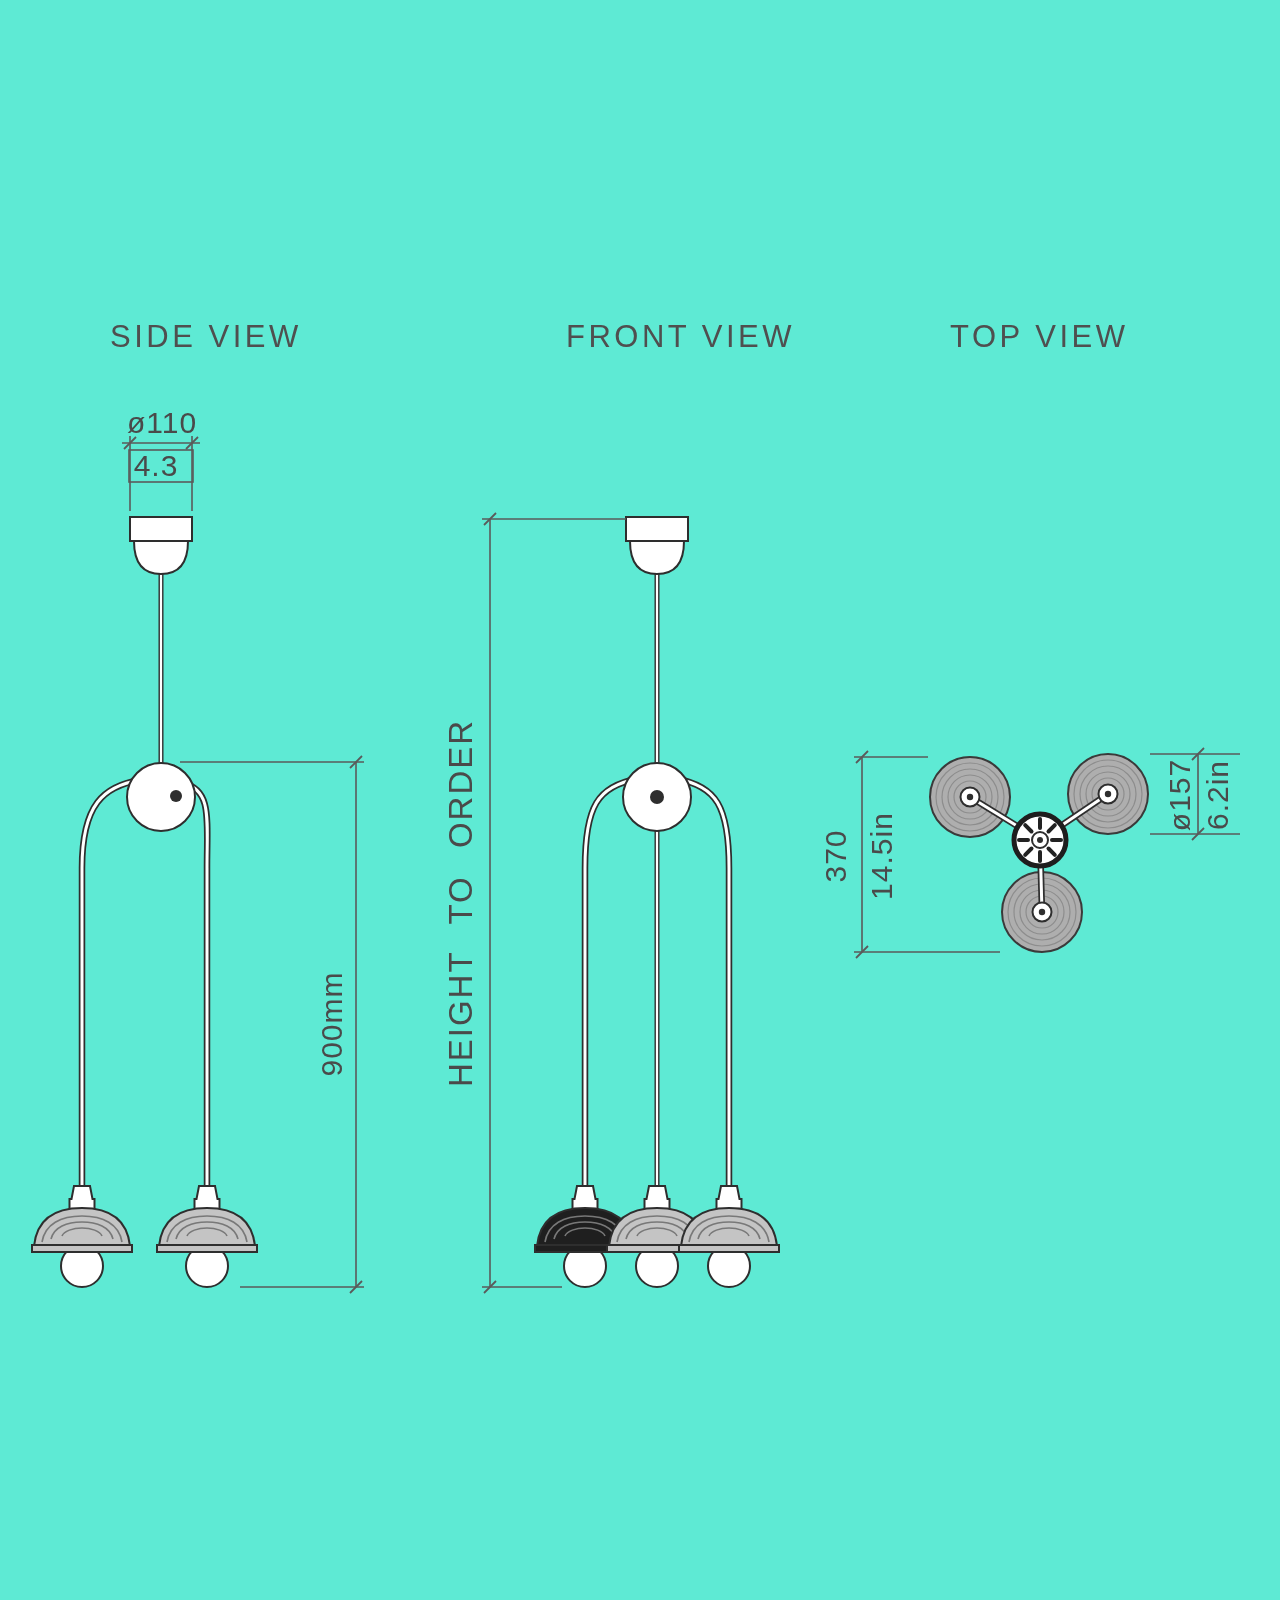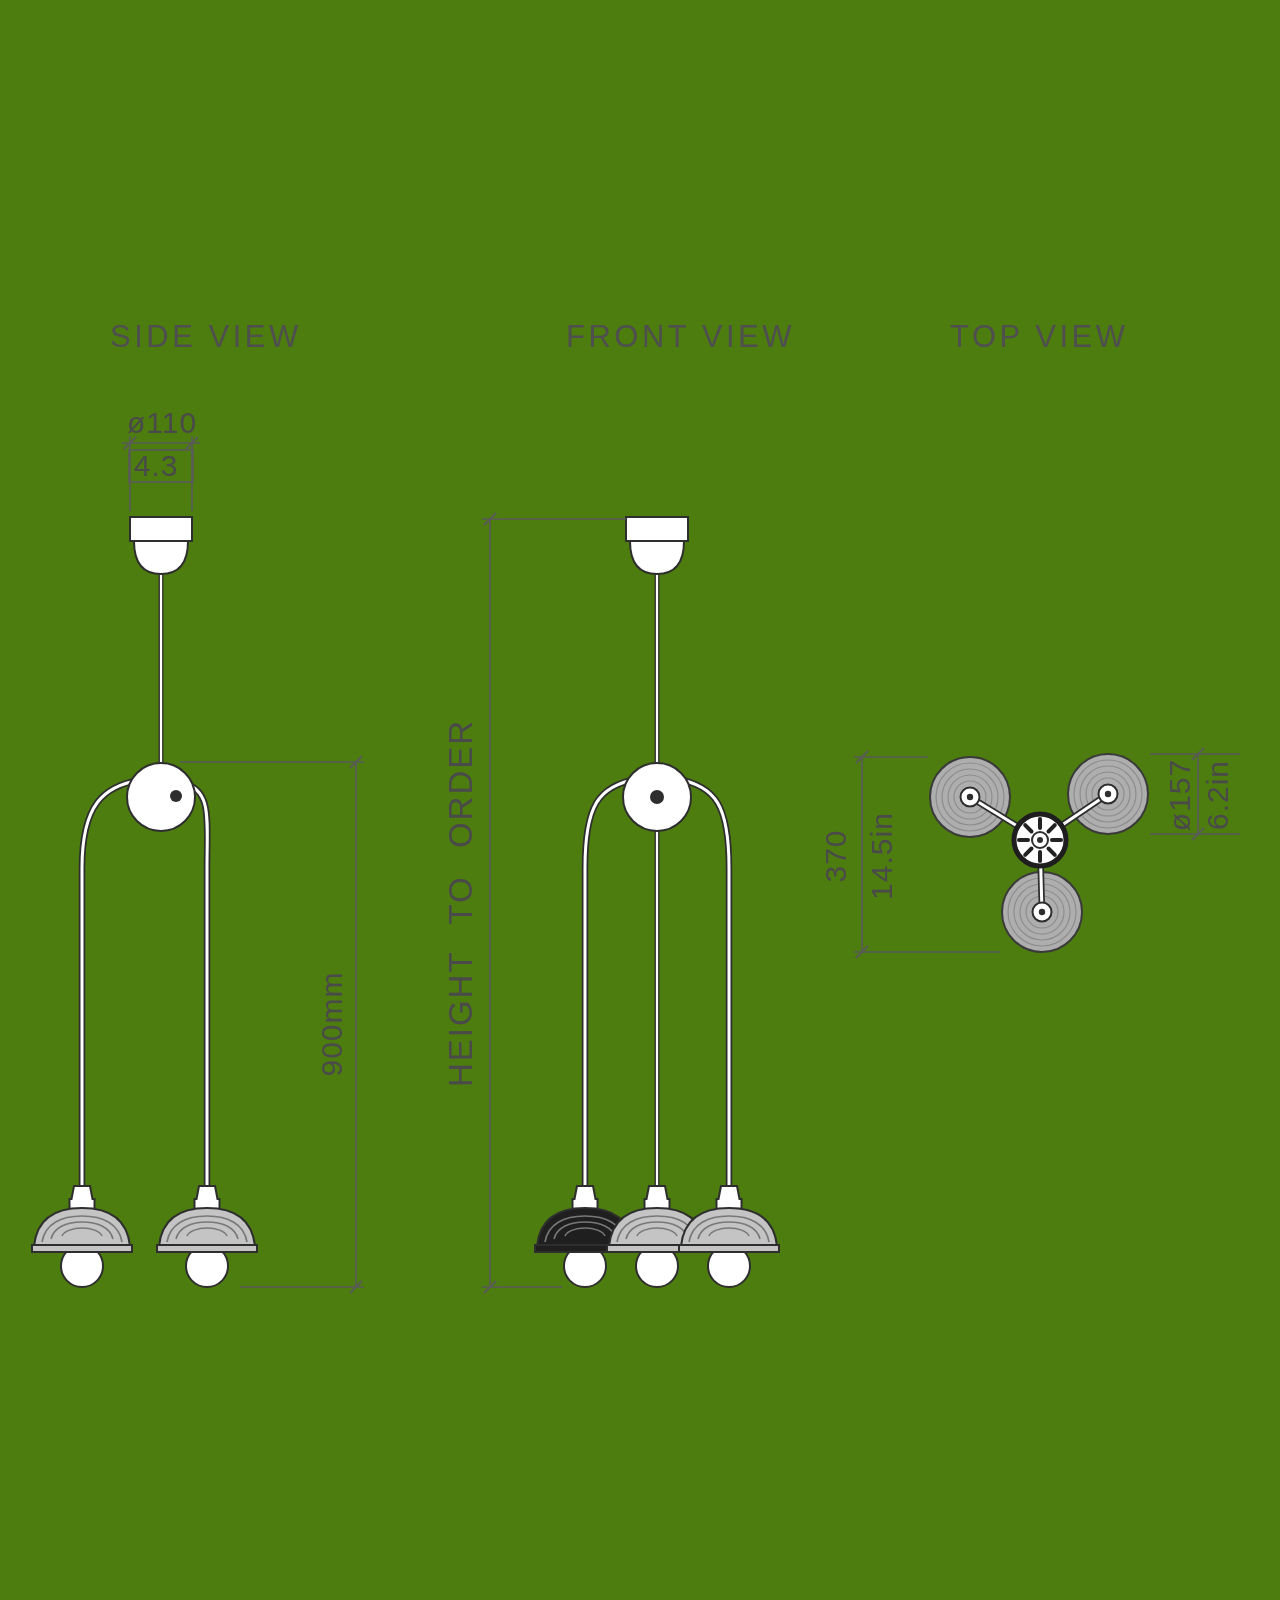--- a/index.html
+++ b/index.html
@@ -1,19 +1,19 @@
 <!DOCTYPE html>
 <html><head>
 <meta charset="utf-8">
 <style>
   html,body { margin:0; padding:0; background:#ffffff; }
   .page {
     position:relative;
     width:1280px; height:1600px;
-    background:#4d7c0f;
+    background:#5eead4;
     font-family:"Liberation Sans", sans-serif;
     overflow:hidden;
   }
   svg { display:block; }
 
   
   .ln        { fill:#ffffff; stroke:#2e2e2e; stroke-width:2; }
   .ln-thick  { fill:#ffffff; stroke:#1e1e1e; stroke-width:5; }
   .tube-o    { fill:none; stroke:#2e2e2e; stroke-width:6.5; }
   .tube-i    { fill:none; stroke:#ffffff; stroke-width:3; }

